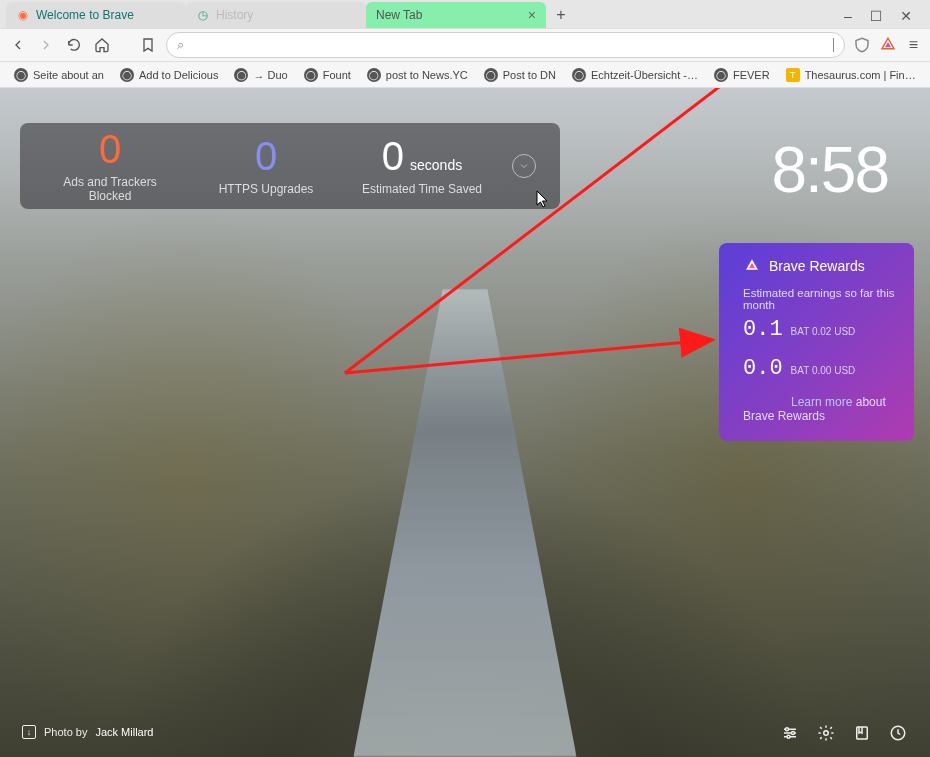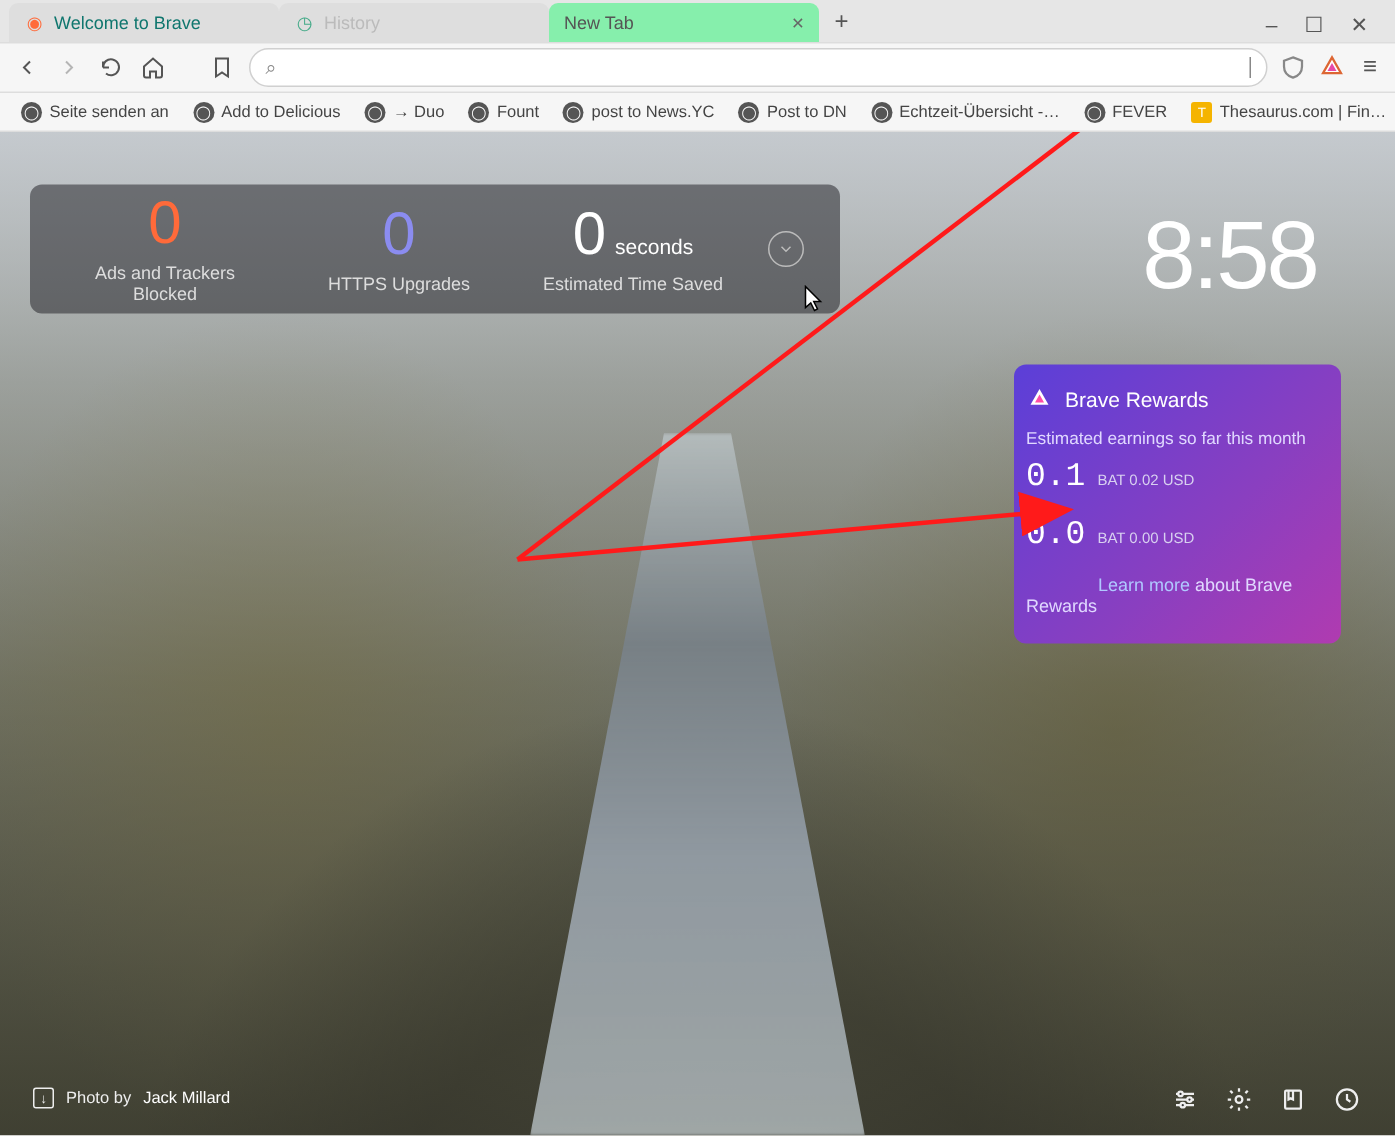--- a/index.html
+++ b/index.html
@@ -52,25 +52,25 @@
     padding: 0 24px; color: #fff; gap: 24px; }
   .stat { flex: 1; text-align: center; }
   .stat .num { font-size: 40px; font-weight: 300; line-height: 1; }
   .stat .num.orange { color: #ff6a3a; }
   .stat .num.purple { color: #8b8cf0; }
   .stat .num.white { color: #fff; }
   .stat .unit { font-size: 14px; font-weight: 300; margin-left: 6px; }
   .stat .label { font-size: 12px; color: #ddd; margin-top: 6px; }
   .stats-card .chev { width: 24px; height: 24px; border: 1.5px solid #bbb; border-radius: 12px; display: flex; align-items: center; justify-content: center; color: #bbb; cursor: pointer; font-size: 12px; }
 
-  .clock { position: absolute; top: 45px; right: 52px; color: #fff; font-size: 64px; font-weight: 300; letter-spacing: -2px; }
-
-  .rewards-card { position: absolute; top: 155px; right: 36px; width: 218px;
+  .clock { position: absolute; top: 45px; right: 42px; color: #fff; font-size: 64px; font-weight: 300; letter-spacing: -2px; }
+
+  .rewards-card { position: absolute; top: 155px; right: 16px; width: 195px;
     background: linear-gradient(135deg, #5b3fd8 0%, #8a3fc0 60%, #b03bb0 100%);
-    border-radius: 8px; padding: 14px 16px 18px 8px; color: #fff; font-size: 12px; }
+    border-radius: 8px; padding: 14px 16px 18px 24px; color: #fff; font-size: 12px; }
   .rewards-card .head { display: flex; align-items: center; gap: 8px; font-size: 14px; font-weight: 500; margin-bottom: 12px; }
   .rewards-card .rw-ic { width: 18px; height: 18px; }
   .rewards-card .lbl { color: #e0d8ff; margin-bottom: 6px; font-size: 11.5px; }
   .rewards-card .val-row { display: flex; align-items: baseline; gap: 8px; margin-bottom: 14px; }
   .rewards-card .big { font-size: 22px; font-weight: 500; font-family: Liberation Mono, monospace; }
   .rewards-card .sm { font-size: 10px; color: #d8d0f0; }
   .rewards-card .learn { color: #b0c8ff; cursor: pointer; margin-left: 48px; }
   .rewards-card .about { color: #e0d8ff; }
 
   .photo-credit { position: absolute; bottom: 18px; left: 22px; color: #eee; font-size: 11px; display: flex; align-items: center; gap: 8px; }
@@ -157,21 +157,21 @@
           <path d="M12 3l8 14H4z" fill="#fff" stroke="#d63" stroke-width="2"></path>
           <path d="M12 8l4 7H8z" fill="#e64aa8"></path>
         </svg>
     </div>
     <div class="hamburger">≡</div>
   </div>
 
   <div class="bookmarks">
     <div class="bm">
         <span class="bm-ic">◯</span>
-        <span>Seite senden an</span>
+        <span>Seite about an</span>
       </div>
     <div class="bm">
         <span class="bm-ic">◯</span>
         <span>Add to Delicious</span>
       </div>
     <div class="bm">
         <span class="bm-ic">◯</span>
         <span>→ Duo</span>
       </div>
     <div class="bm">

